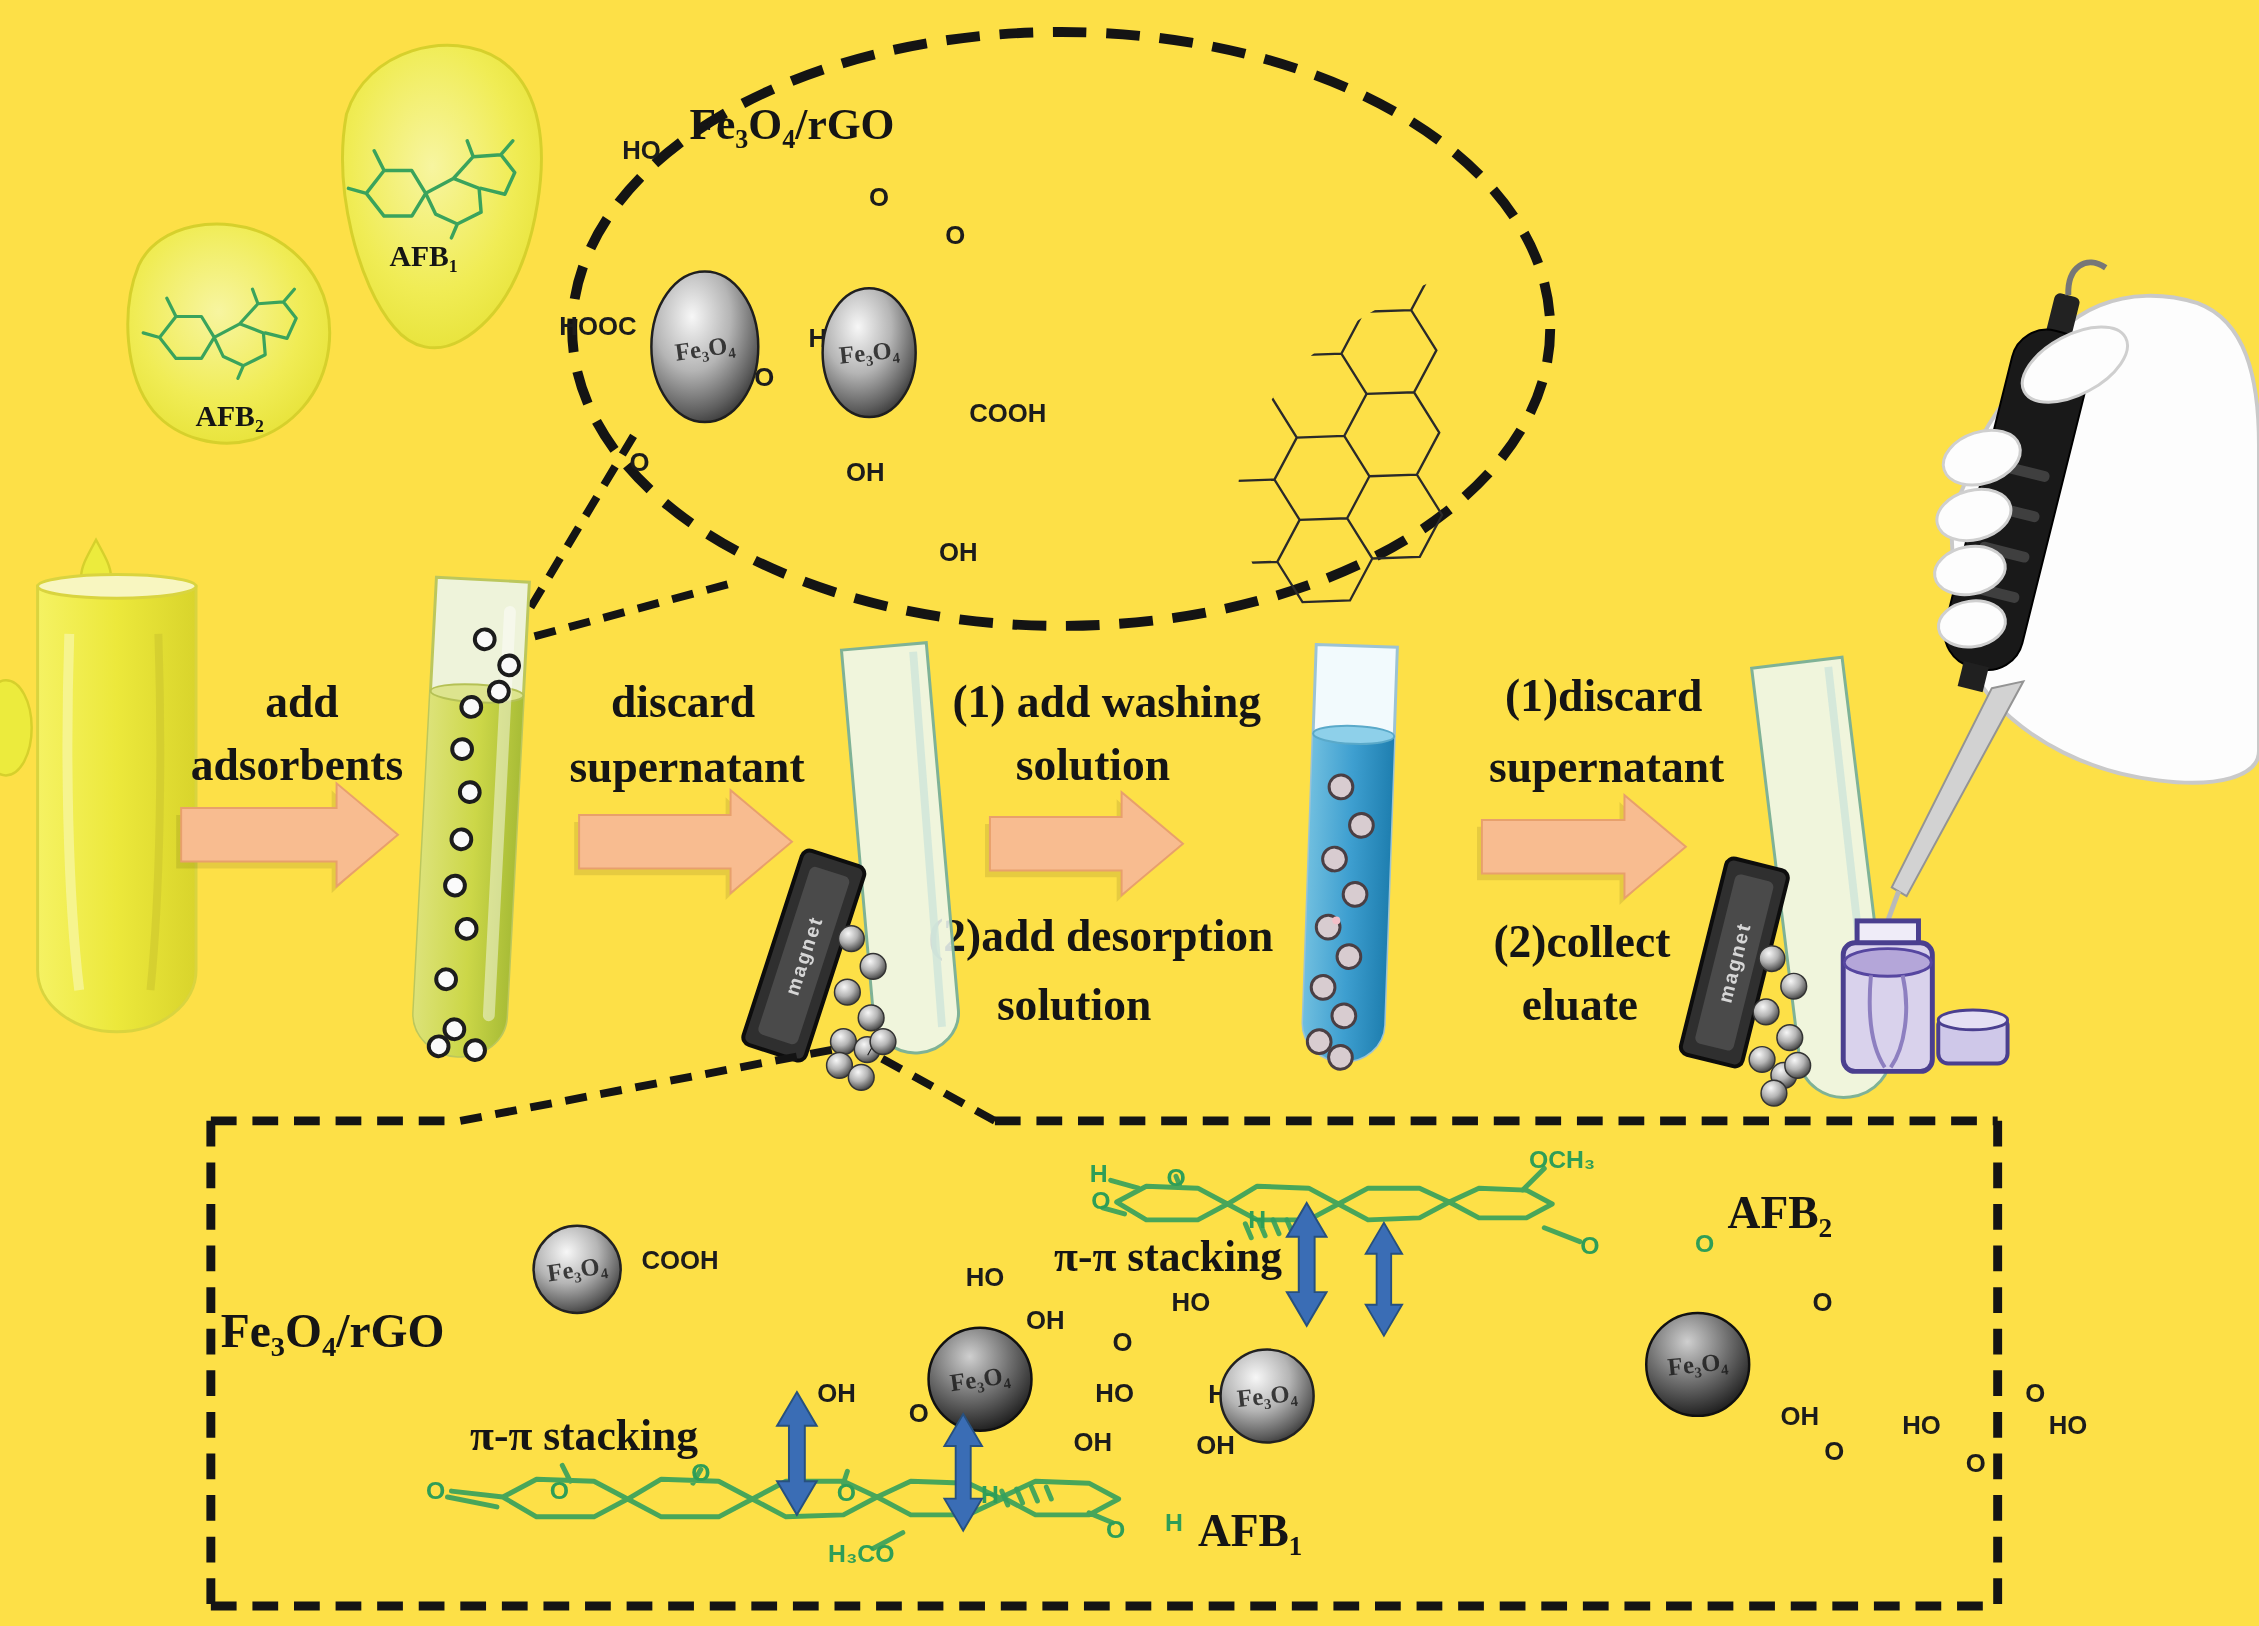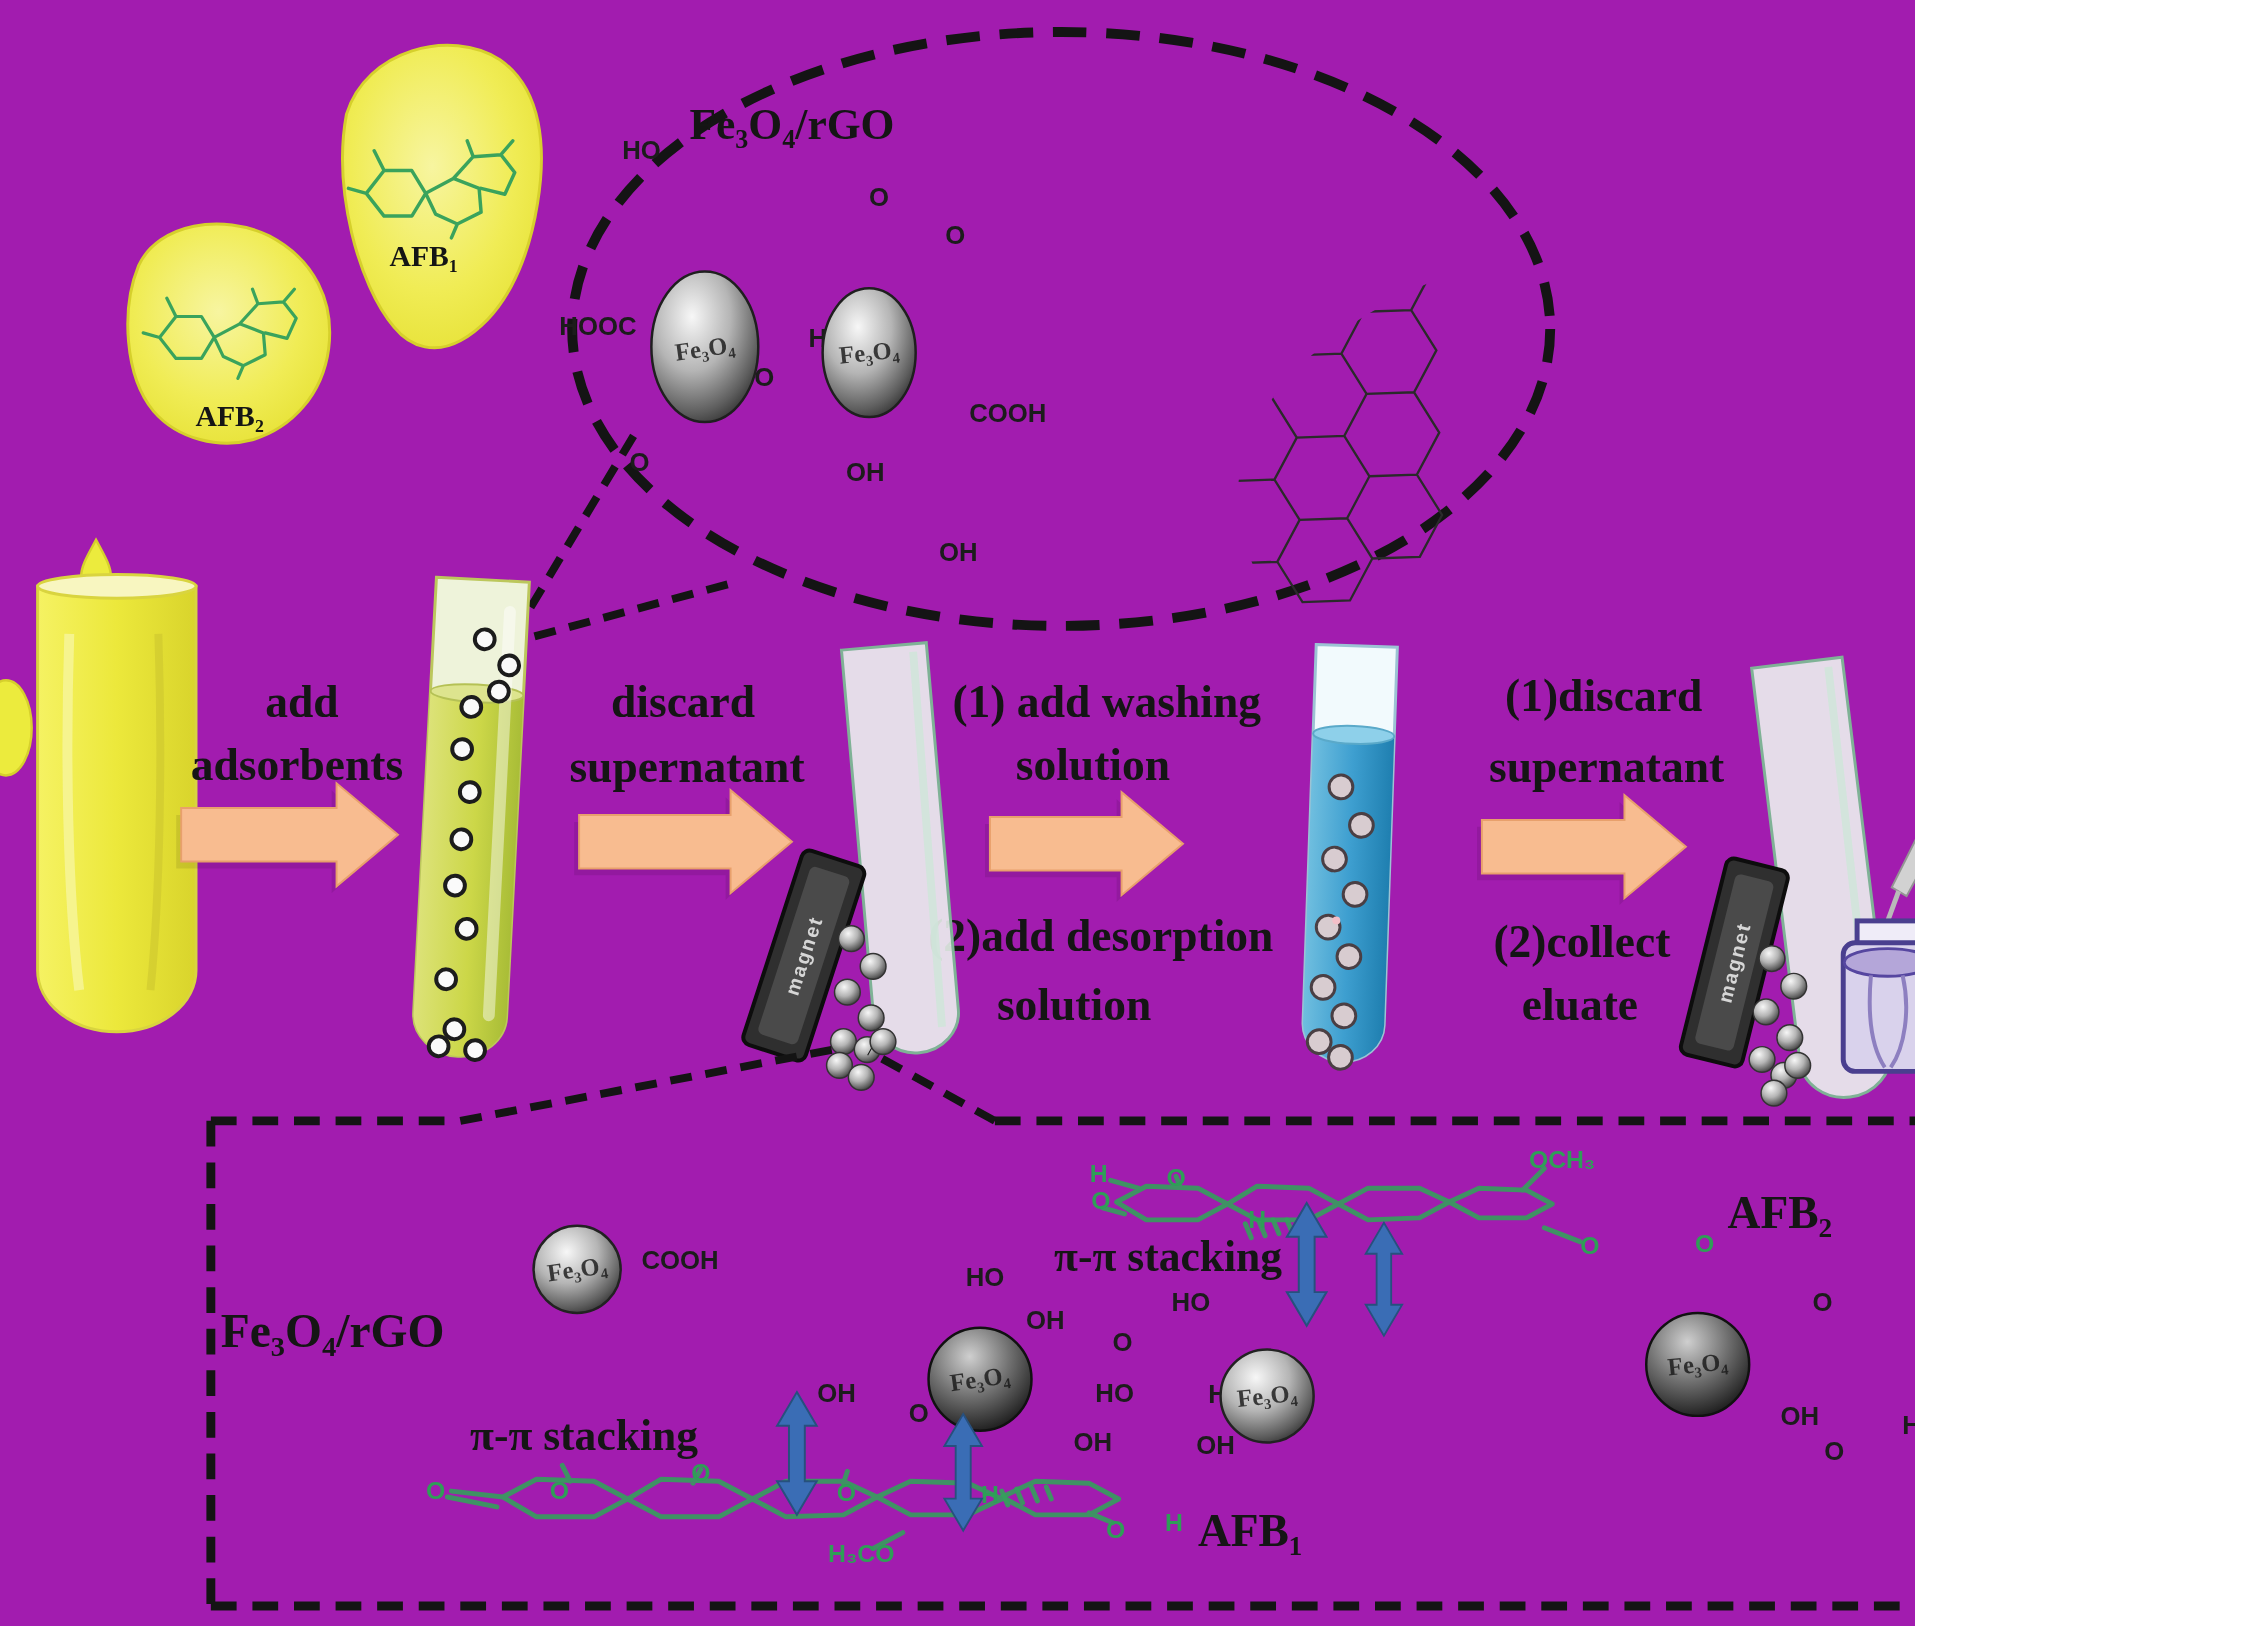--- a/index.html
+++ b/index.html
@@ -1,16 +1,16 @@
 <!DOCTYPE html>
 <html><head>
 <meta charset="utf-8">
 <style>
   html,body{margin:0;padding:0;background:#ffffff;}
-  .canvas{position:relative;width:1915px;height:1627px;background:#a21caf;overflow:hidden;}
+  .canvas{position:relative;width:2259px;height:1627px;background:#fde047;overflow:hidden;}
   svg{position:absolute;inset:0;}
   text{font-family:"Liberation Serif",serif;font-weight:bold;fill:#151515;text-anchor:middle;}
   .step{font-size:46px;}
   .title-bubble{font-size:44px;}
   .title-box{font-size:48px;}
   .afb-sample{font-size:30px;}
   .afb-big{font-size:46px;}
   .pi{font-size:44px;}
   .chem{font-family:"Liberation Sans",sans-serif;font-size:26px;font-weight:bold;fill:#1c1c1c;}
   .chem-green{font-family:"Liberation Sans",sans-serif;font-size:25px;font-weight:bold;fill:#2f9e57;}

